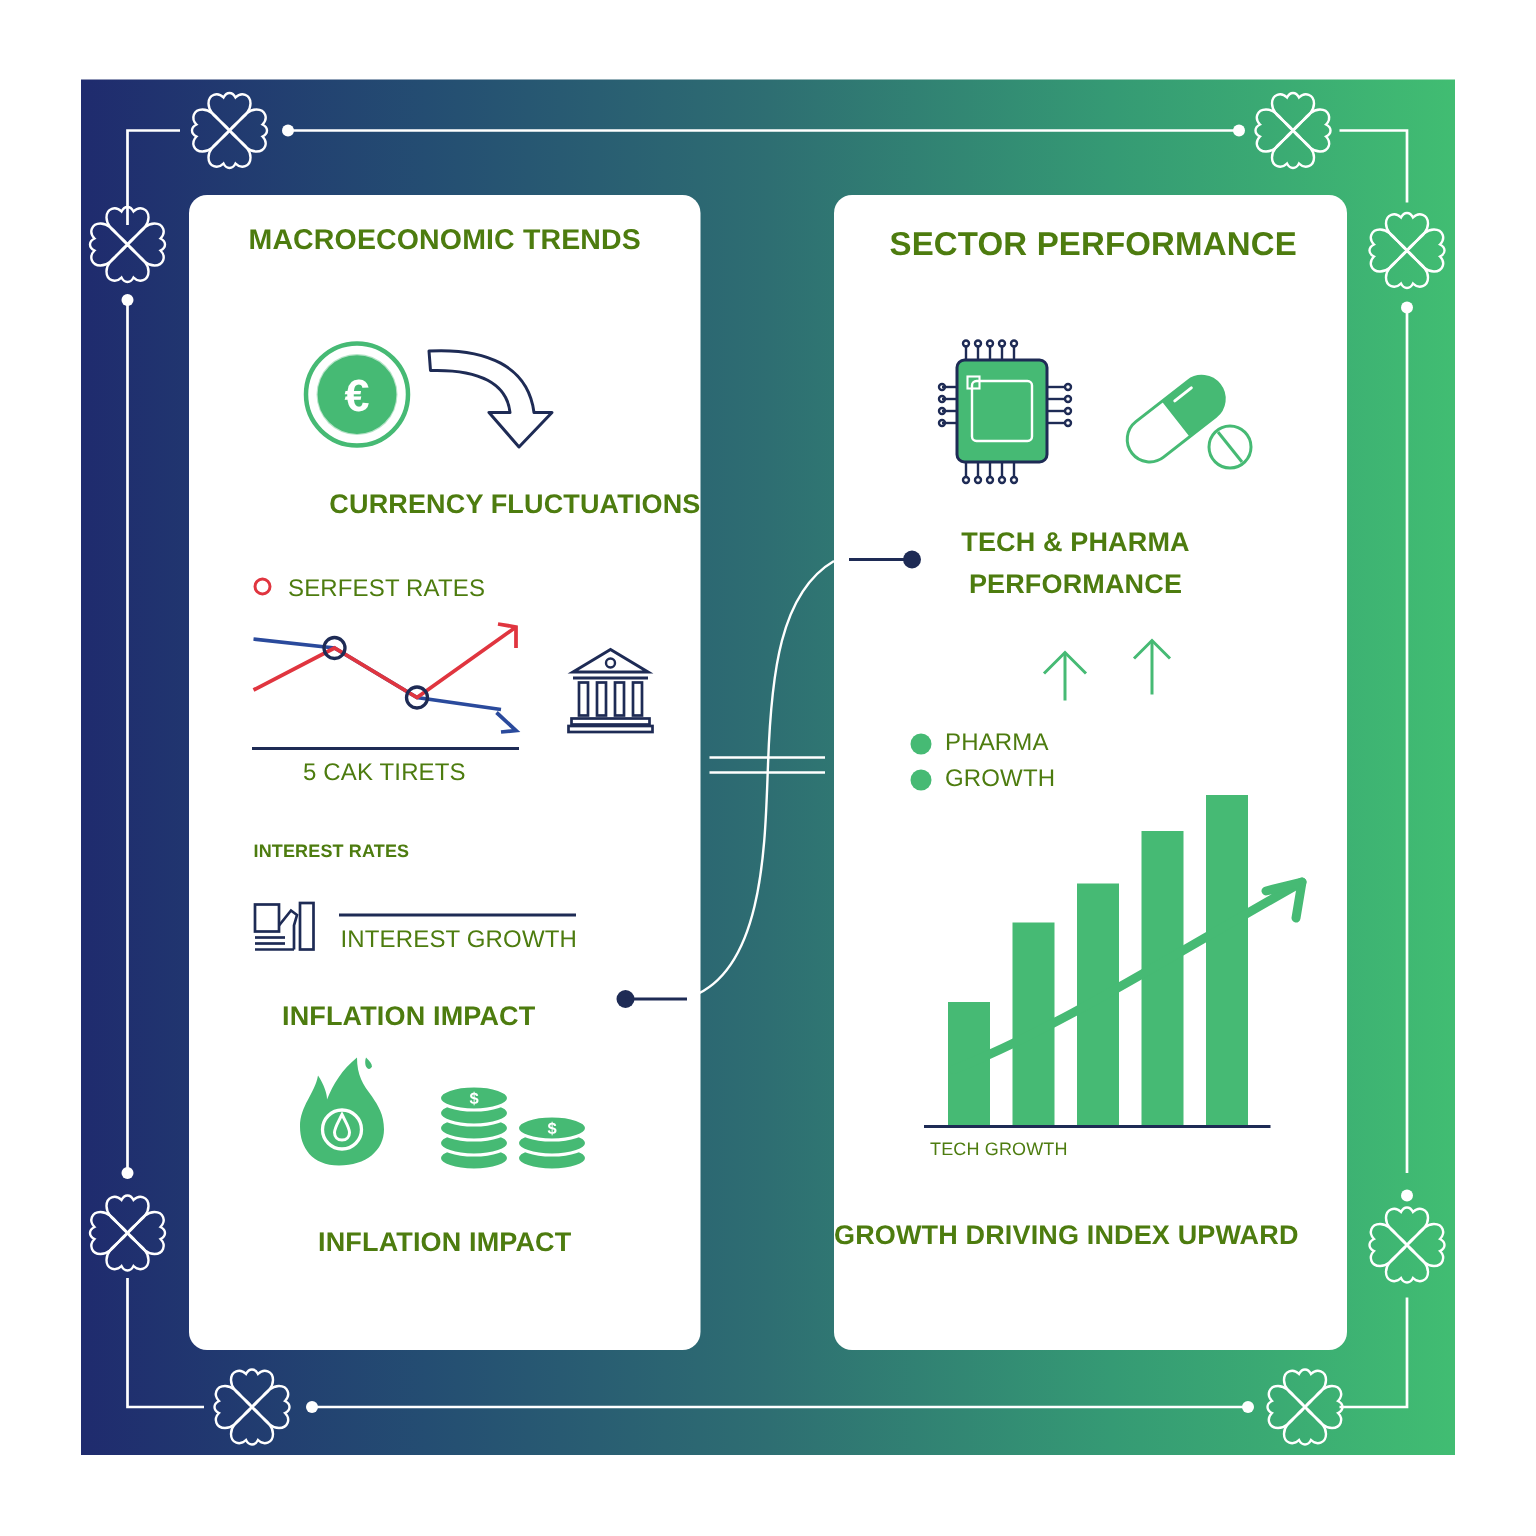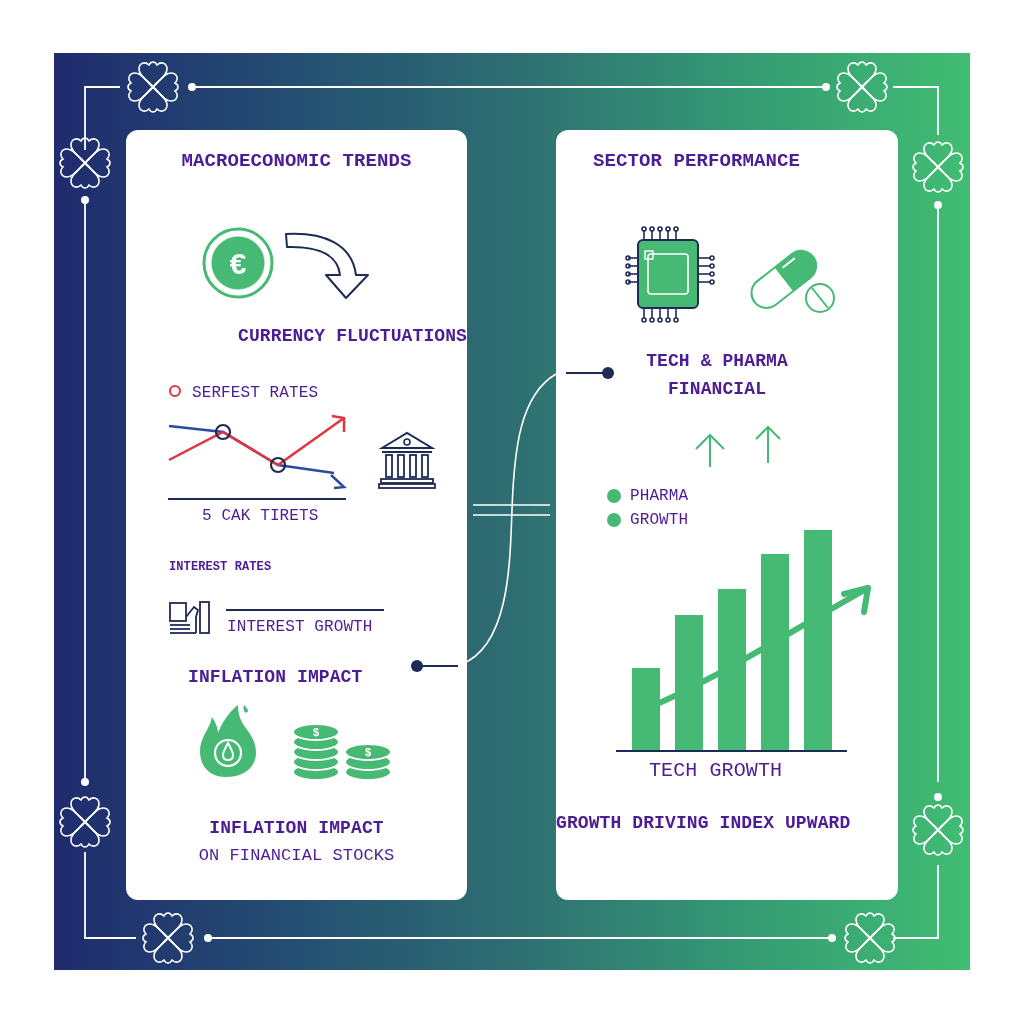--- a/index.html
+++ b/index.html
@@ -4,21 +4,21 @@
 <style>
   html, body { margin: 0; padding: 0; background: #ffffff; }
   body { width: 1024px; height: 1024px; position: relative; overflow: hidden;
          font-family: "Liberation Sans", "DejaVu Sans", sans-serif; }
   .frame { position: absolute; left: 54px; top: 53px; width: 916px; height: 917px;
            background: linear-gradient(90deg, #1f2b6e 0%, #244d72 25%, #2e6e72 50%, #359a74 75%, #41bd72 100%); }
   .deco { position: absolute; left: 0; top: 0; width: 1024px; height: 1024px; pointer-events: none; }
   .card { position: absolute; background: #ffffff; border-radius: 12px; box-sizing: border-box; }
   .card-left { left: 126px; top: 130px; width: 341px; height: 770px; }
   .card-right { left: 556px; top: 130px; width: 342px; height: 770px; }
-  .txt { position: absolute; color: #4c1d95; font-weight: bold; white-space: nowrap; letter-spacing: 0.1px; font-family: Liberation Mono, monospace; }
+  .txt { position: absolute; color: #4d7c0f; font-weight: bold; white-space: nowrap; letter-spacing: 0.1px; }
   .txt.norm { font-weight: normal; }
   .center { text-align: center; }
   svg.abs { position: absolute; overflow: visible; }
 </style>
 </head>
 <body>
 
 <div class="frame"></div>
 
 <svg class="deco" viewBox="0 0 1024 1024">
@@ -150,25 +150,24 @@
       <ellipse cx="24" cy="12" rx="23" ry="8"></ellipse>
       <ellipse cx="76" cy="52" rx="23" ry="8"></ellipse>
       <ellipse cx="76" cy="42" rx="23" ry="8"></ellipse>
       <ellipse cx="76" cy="32" rx="23" ry="8"></ellipse>
     </g>
     <text x="24" y="16" text-anchor="middle" font-family="Liberation Sans, sans-serif" font-size="11" font-weight="bold" fill="#ffffff">$</text>
     <text x="76" y="36" text-anchor="middle" font-family="Liberation Sans, sans-serif" font-size="11" font-weight="bold" fill="#ffffff">$</text>
   </svg>
 
   <div class="txt center" style="left:0;width:341px;top:688px;font-size:18px;">INFLATION IMPACT</div>
-  <div class="txt norm center" style="left:0;width:341px;top:716px;font-size:17px;">ON FINANCIAL STOCKS</div>
 </div>
 
 <div class="card card-right">
-  <div class="txt" style="left:37px;top:20px;font-size:19px;">SECTOR PERFORMANCE</div>
+  <div class="txt" style="left:37px;top:20px;font-size:22px;">SECTOR PERFORMANCE</div>
 
   <svg class="abs" style="left:70px;top:96px;" width="100" height="100">
     <g stroke="#1e2b55" stroke-width="1.6" fill="none">
       <line x1="18" y1="14" x2="18" y2="4"></line>
         <line x1="26" y1="14" x2="26" y2="4"></line>
         <line x1="34" y1="14" x2="34" y2="4"></line>
         <line x1="42" y1="14" x2="42" y2="4"></line>
         <line x1="50" y1="14" x2="50" y2="4"></line>
       <circle cx="18" cy="3" r="2"></circle>
         <circle cx="26" cy="3" r="2"></circle>
@@ -216,21 +215,21 @@
     <circle cx="76" cy="58" r="14" fill="#ffffff" stroke="#46ba74" stroke-width="2"></circle>
     <line x1="68" y1="48" x2="84" y2="68" stroke="#46ba74" stroke-width="2"></line>
   </svg>
 
   <svg class="abs" style="left:10px;top:236px;" width="50" height="14">
     <line x1="0" y1="7" x2="40" y2="7" stroke="#1e2b55" stroke-width="2"></line>
     <circle cx="42" cy="7" r="6" fill="#1e2b55"></circle>
   </svg>
   <div class="txt center" style="left:30px;width:262px;top:217px;font-size:18px;line-height:28px;">
     <div>TECH &amp; PHARMA</div>
-    <div>FINANCIAL</div>
+    <div>PERFORMANCE</div>
   </div>
 
   <svg class="abs" style="left:136px;top:295px;" width="100" height="50">
     <g stroke="#46ba74" stroke-width="2" fill="none">
       <line x1="18" y1="42" x2="18" y2="10"></line>
         <polyline points="4,24 18,10 32,24"></polyline>
       <line x1="76" y1="38" x2="76" y2="2"></line>
         <polyline points="64,14 76,2 88,14"></polyline>
     </g>
   </svg>
@@ -251,16 +250,16 @@
         <rect x="36" y="218" width="28" height="82" fill="#46ba74"></rect>
         <rect x="79" y="165" width="28" height="135" fill="#46ba74"></rect>
         <rect x="122" y="139" width="28" height="161" fill="#46ba74"></rect>
         <rect x="165" y="104" width="28" height="196" fill="#46ba74"></rect>
         <rect x="208" y="80" width="28" height="220" fill="#46ba74"></rect>
       </g>
     <path d="M40,263 C110,235 180,190 272,138" fill="none" stroke="#46ba74" stroke-width="6" stroke-linecap="round"></path>
     <polyline points="248,144 272,138 268,162" fill="none" stroke="#46ba74" stroke-width="6" stroke-linecap="round" stroke-linejoin="round"></polyline>
     <line x1="20" y1="301" x2="251" y2="301" stroke="#1e2b55" stroke-width="2"></line>
   </svg>
-  <div class="txt norm" style="left:93px;top:629px;font-size:20px;">TECH GROWTH</div>
+  <div class="txt norm" style="left:64px;top:629px;font-size:12px;">TECH GROWTH</div>
 
   <div class="txt center" style="left:0;width:270px;top:683px;font-size:18px;">GROWTH DRIVING INDEX UPWARD</div>
 </div>
 
 </body></html>

